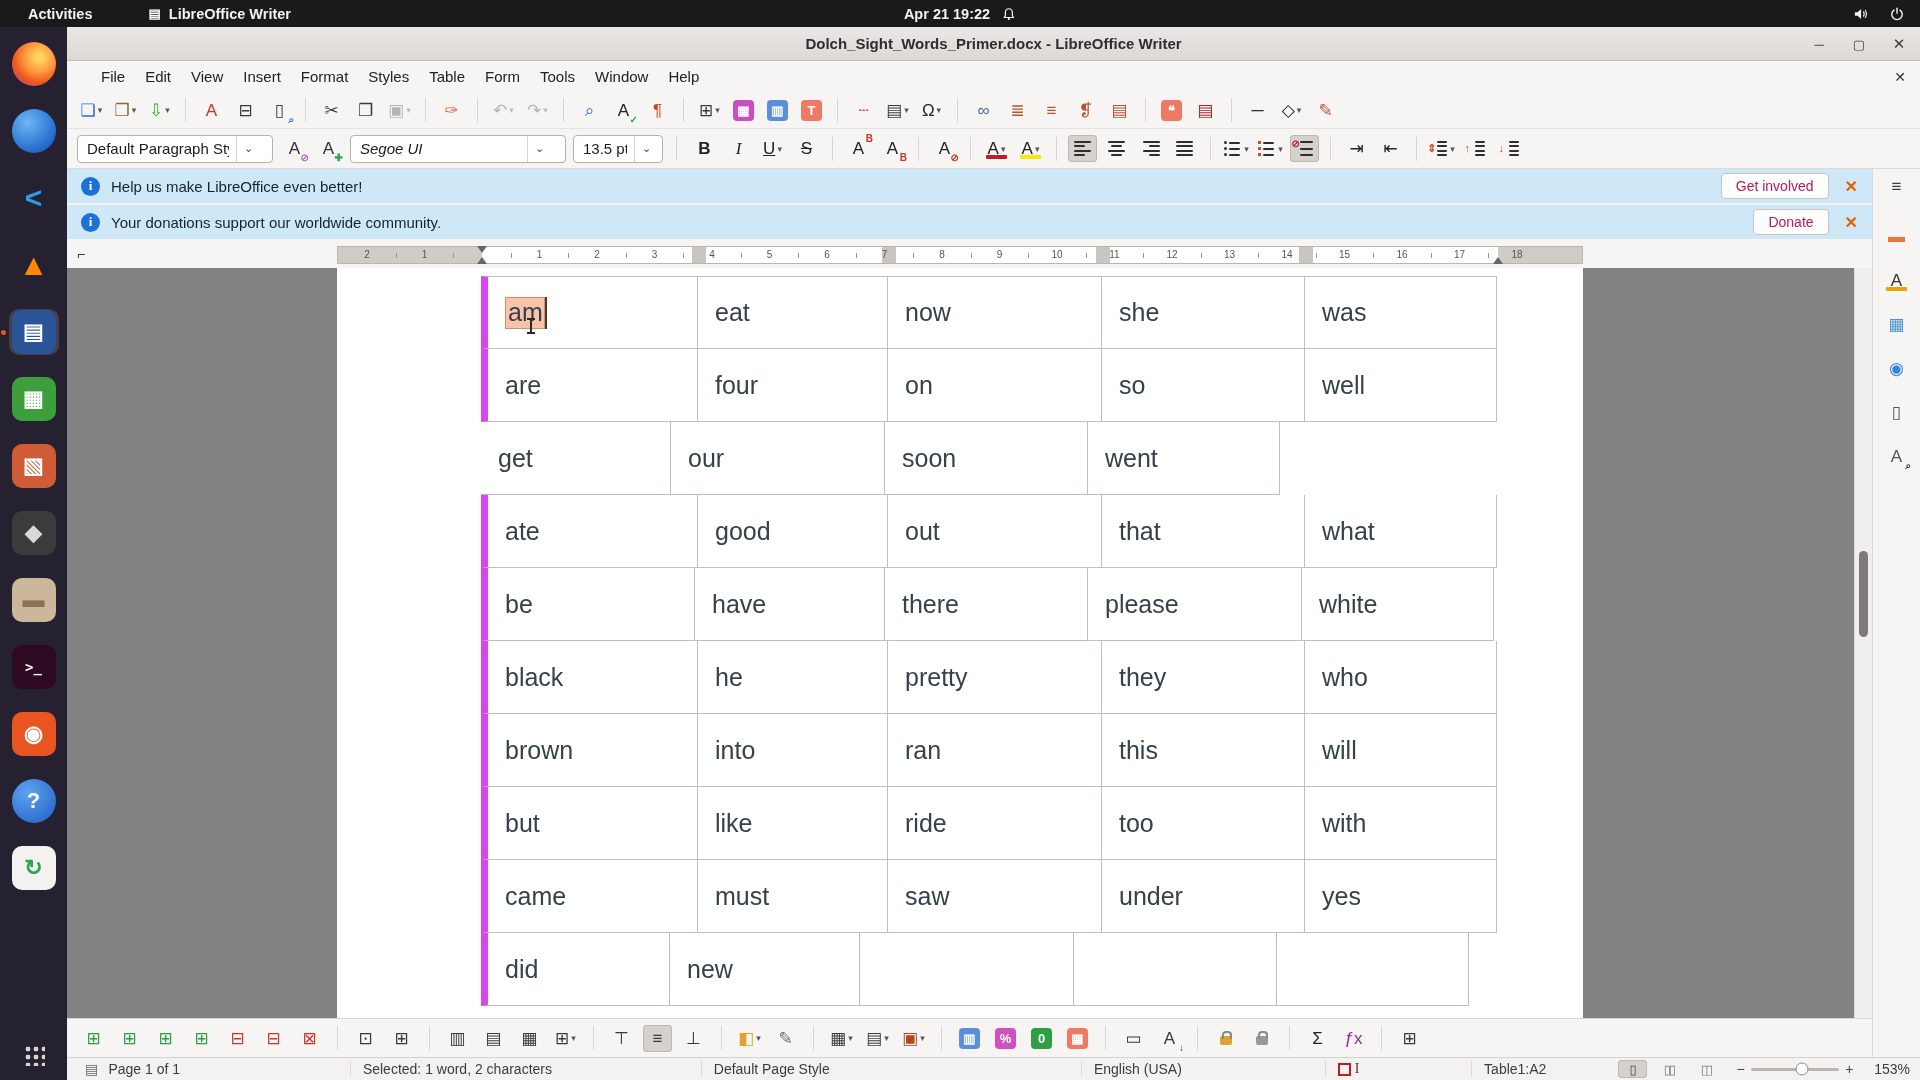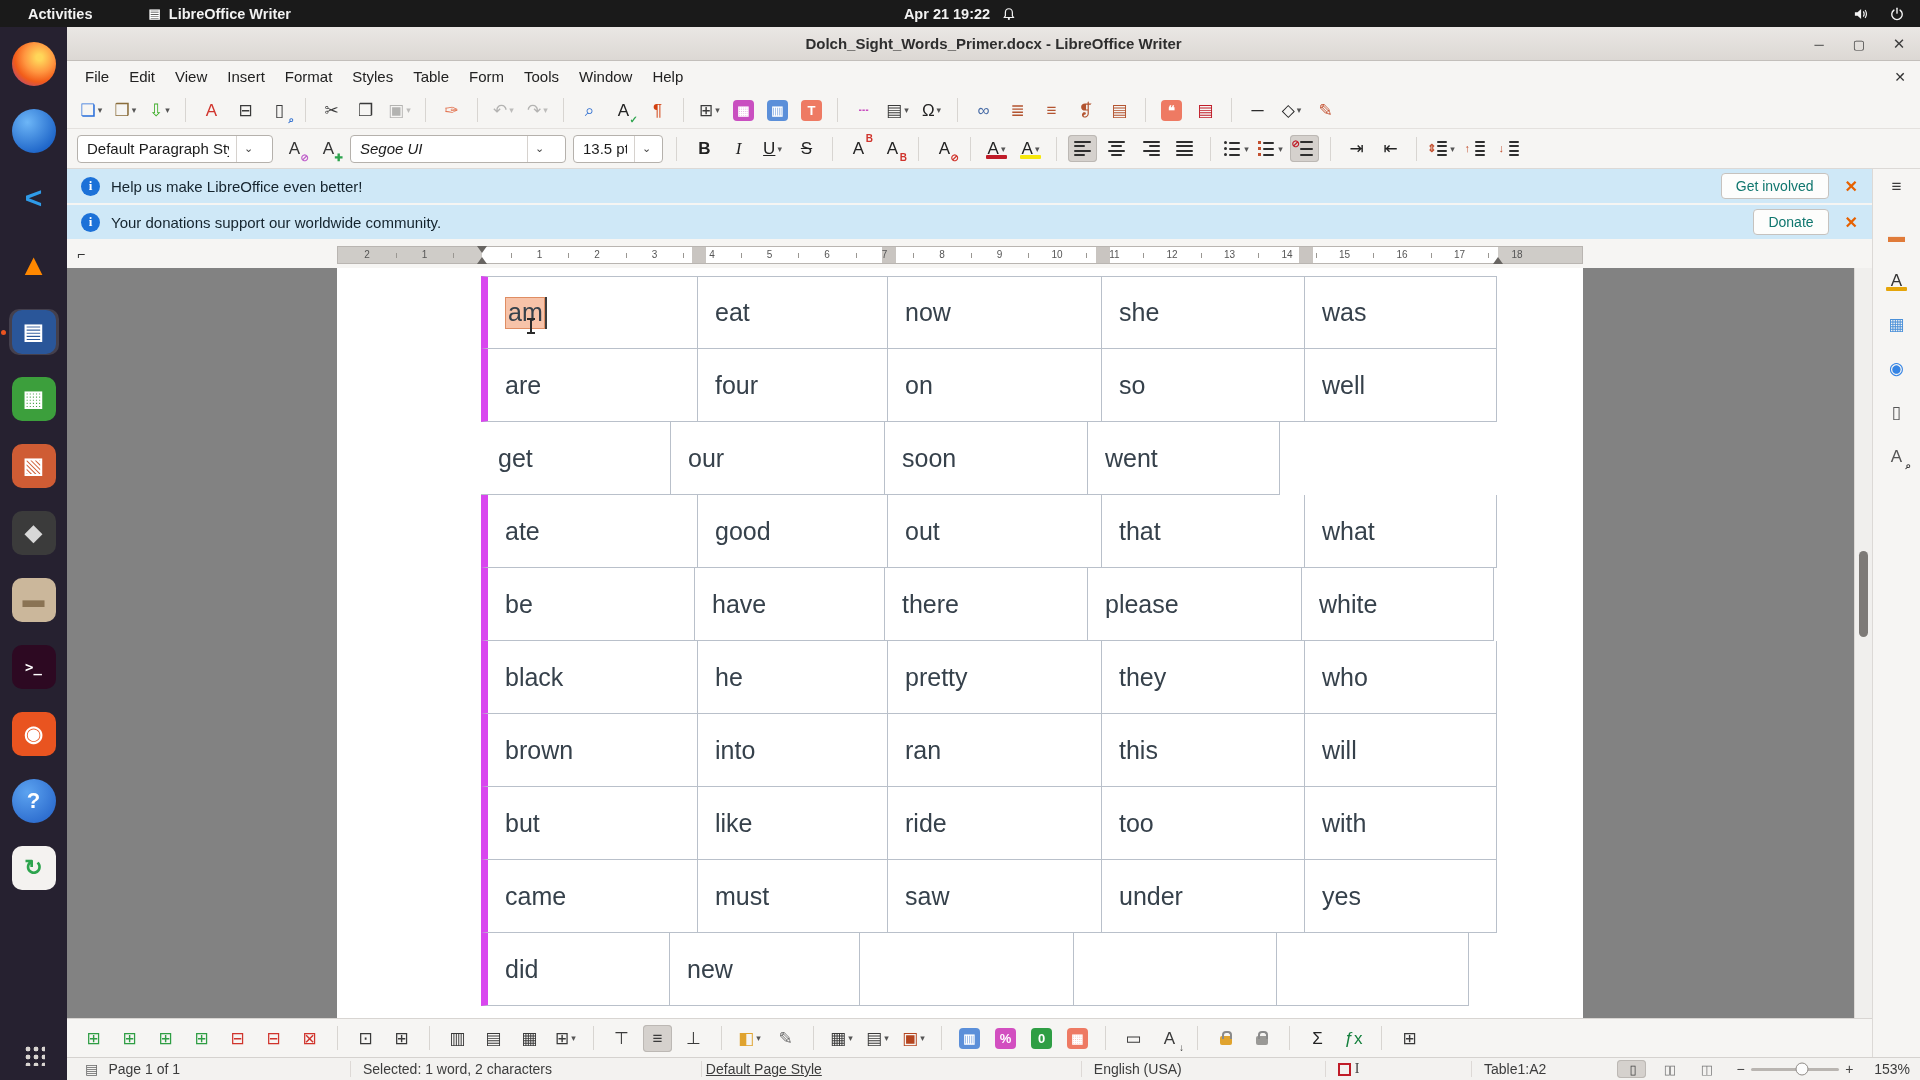--- a/index.html
+++ b/index.html
@@ -32,21 +32,21 @@
   #window{position:absolute;left:67px;top:27px;width:1853px;height:1053px;background:#f6f5f3;}
 
   #titlebar{position:absolute;left:0;top:0;right:0;height:34px;
             background:linear-gradient(#eae7e4,#dcd8d4);border-bottom:1px solid #c3bfbb;
             display:flex;align-items:center;justify-content:center;box-sizing:border-box;}
   #wtitle{font-size:15px;font-weight:700;color:#2e2e2e;}
   #wbtns{position:absolute;right:12px;top:0;height:34px;display:flex;align-items:center;gap:22px;}
   .wbtn{font-size:13px;color:#3d3d3d;width:18px;text-align:center;}
 
   #menubar{position:absolute;left:0;top:34px;right:0;height:31px;background:#f6f5f3;
-           display:flex;align-items:center;padding-left:8px;box-sizing:border-box;}
+           display:flex;align-items:center;padding-left:24px;box-sizing:border-box;}
   .mitem{padding:4px 10px;font-size:15px;color:#222;border-radius:4px;}
   #docclose{position:absolute;right:14px;font-size:14px;color:#333;}
 
   .toolbar{position:absolute;left:0;right:0;display:flex;align-items:center;background:#f6f5f3;box-sizing:border-box;}
   #tb1{top:65px;height:37px;border-bottom:1px solid #e4e1de;padding-left:10px;gap:5px;}
   #tb2{top:102px;height:40px;border-bottom:1px solid #dcd9d6;padding-left:10px;gap:7px;}
 
   .tbi{height:27px;min-width:25px;display:inline-flex;align-items:center;justify-content:center;
        border-radius:4px;padding:0 2px;position:relative;flex:0 0 auto;}
   .tg{font-size:17px;line-height:1;}
@@ -84,21 +84,21 @@
   #styleicons,#fmticons{display:inline-flex;align-items:center;gap:5px;}
 
   
   .infobar{position:absolute;left:0;right:48px;height:36px;background:#cfe8f7;display:flex;align-items:center;
            padding:0 14px;box-sizing:border-box;border-bottom:2px solid #f6f5f3;}
   #ib1{top:142px;} #ib2{top:178px;}
   .infoicon{width:19px;height:19px;border-radius:50%;background:#1c71d8;color:#fff;font-size:13px;font-weight:700;
             display:flex;align-items:center;justify-content:center;margin-right:11px;flex:0 0 auto;font-family:"Liberation Serif",serif;}
   .infotext{font-size:15px;color:#15242e;}
   .ibtn{margin-left:auto;background:#fdfdfc;border:1px solid #c6c2be;border-radius:4px;padding:4px 14px;
-        font-size:14px;color:#0f766e;}
+        font-size:14px;color:#be185d;}
   .ibclose{margin-left:16px;color:#e66100;font-size:16px;font-weight:700;}
 
   
   #rulerband{position:absolute;left:0;right:48px;top:214px;height:27px;background:#f6f5f3;}
   #tabsel{position:absolute;left:10px;top:5px;font-size:14px;color:#333;font-weight:700;}
   #ruler{position:absolute;left:270px;top:5px;width:1246px;height:18px;background:#cfccc8;
          border:1px solid #b9b5b1;box-sizing:border-box;}
   .rwhite{position:absolute;left:144px;top:0;bottom:0;width:1016px;background:#ffffff;}
   .rchip{position:absolute;top:0;bottom:0;width:14px;background:#c9c5c1;transform:translateX(-50%);}
   .rlab{position:absolute;top:2px;transform:translateX(-50%);font-size:10px;color:#555;line-height:1.2;}
@@ -138,21 +138,21 @@
   
   #ttb{position:absolute;left:0;right:48px;top:991px;height:39px;background:#f6f5f3;border-top:1px solid #d8d5d2;
        display:flex;align-items:center;padding-left:12px;gap:7px;box-sizing:border-box;}
 
   
   #statusbar{position:absolute;left:0;right:0;top:1030px;height:23px;background:#f3f2f0;border-top:1px solid #d5d2cf;
              display:flex;align-items:center;font-size:14px;color:#3c3c3c;box-sizing:border-box;}
   #saveicon{margin-left:18px;width:24px;font-size:14px;color:#666;}
   .sbf{white-space:nowrap;overflow:hidden;box-sizing:border-box;}
   .f1{width:248px;} .f2{width:360px;border-left:1px solid #ddd9d6;padding-left:12px;}
-  .f3{width:390px;border-left:1px solid #ddd9d6;padding-left:4px;text-decoration:underline;}
+  .f3{width:390px;border-left:1px solid #ddd9d6;padding-left:12px;}
   .f4{width:250px;border-left:1px solid #ddd9d6;padding-left:12px;}
   .f5{width:150px;border-left:1px solid #ddd9d6;padding-left:12px;display:flex;align-items:center;gap:4px;}
   .f6{width:150px;border-left:1px solid #ddd9d6;padding-left:12px;}
   .insq{width:9px;height:9px;border:2px solid #c01c28;display:inline-block;}
   .insI{font-family:"Liberation Serif",serif;font-size:14px;}
   #viewicons{display:flex;align-items:center;gap:8px;margin-right:16px;}
   #viewicons .tbi{height:18px;} #viewicons .tg{font-size:13px;letter-spacing:-2px;}
   .zoomctl{display:flex;align-items:center;gap:6px;width:120px;}
   .zoomctl .zminus,.zoomctl .zplus{font-size:14px;color:#444;}
   .ztrack{position:relative;flex:1;height:3px;background:#b9b5b1;border-radius:2px;}
@@ -934,21 +934,21 @@
           <span class="lockb" style="background: rgb(224, 163, 46);"></span>
         </span>
         <span class="tbi">
           <span class="lockb" style="background: rgb(154, 153, 150);"></span>
         </span>
         <span class="tsep"></span>
         <span class="tbi">
           <span class="tg" style="color: rgb(34, 34, 34);">Σ</span>
         </span>
         <span class="tbi">
-          <span class="tg" style="color: #15803d;">ƒx</span>
+          <span class="tg" style="color: #a21caf;">ƒx</span>
         </span>
         <span class="tsep"></span>
         <span class="tbi">
           <span class="tg" style="color: rgb(58, 58, 58);">⊞</span>
         </span>
       </span>
     </div>
 
   <div id="statusbar">
     <span id="saveicon">▤</span>

